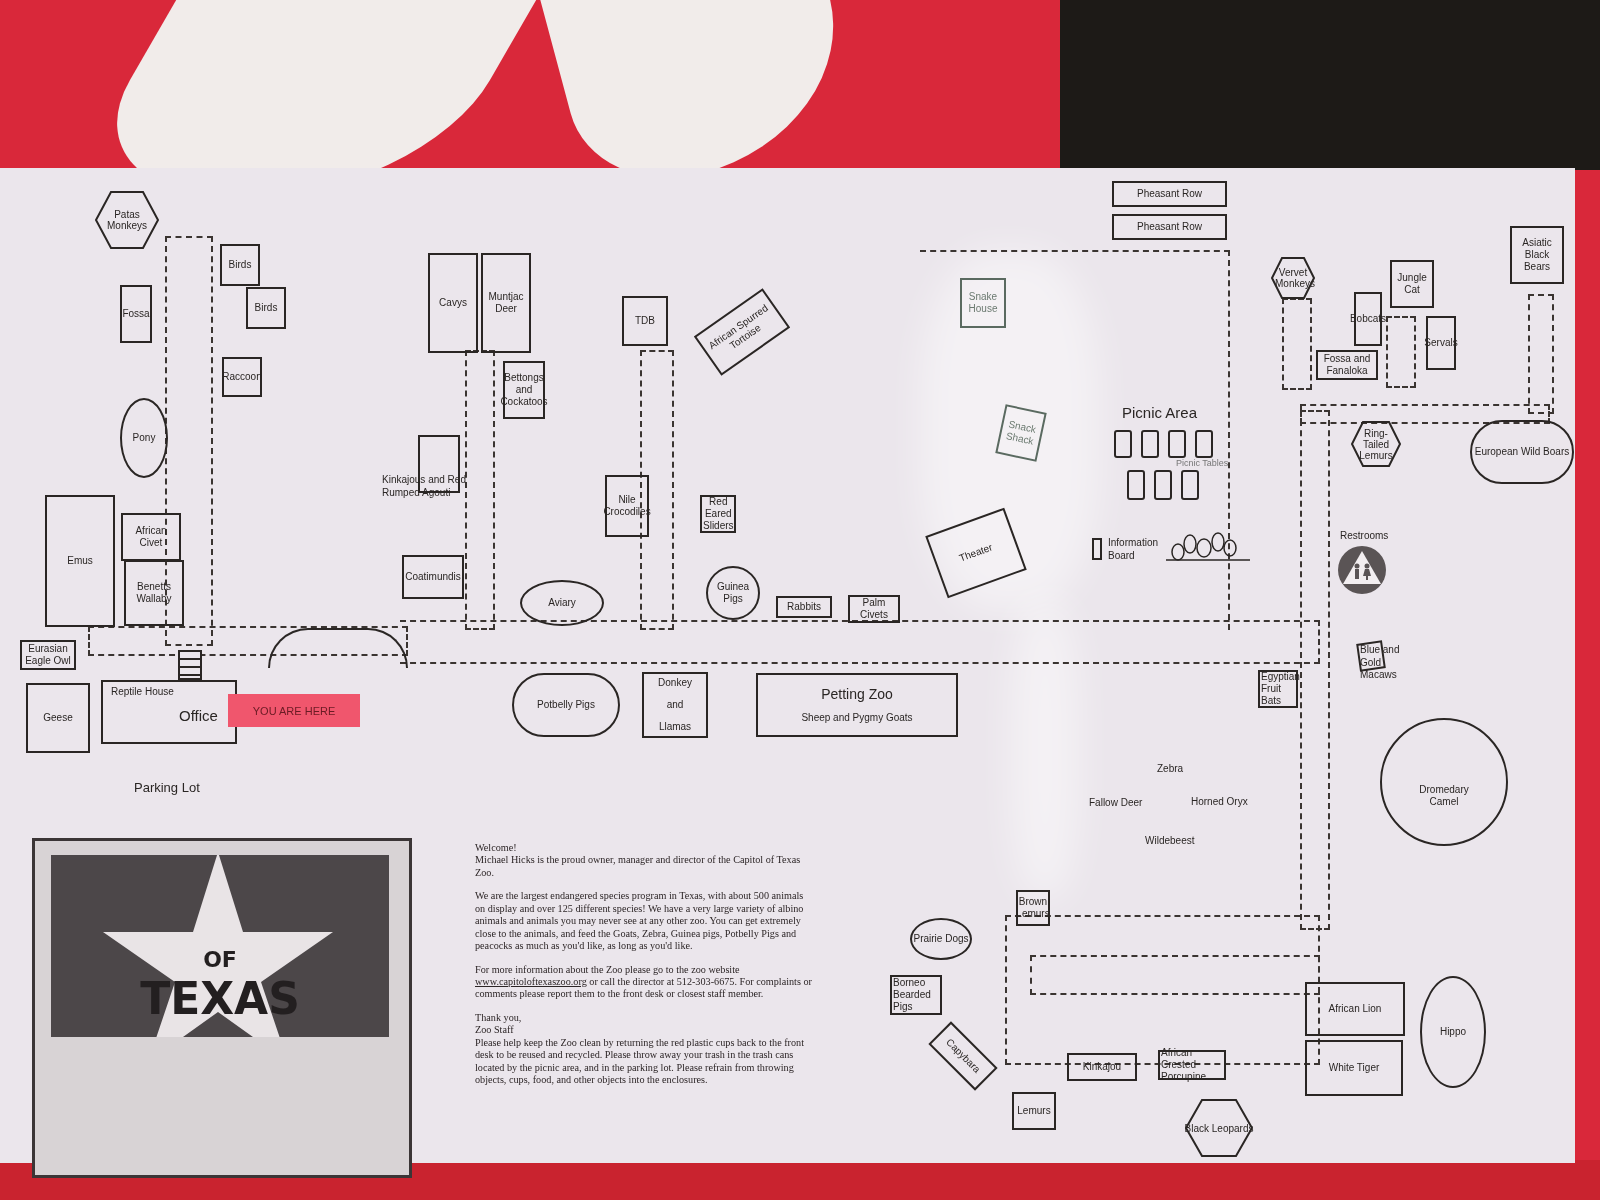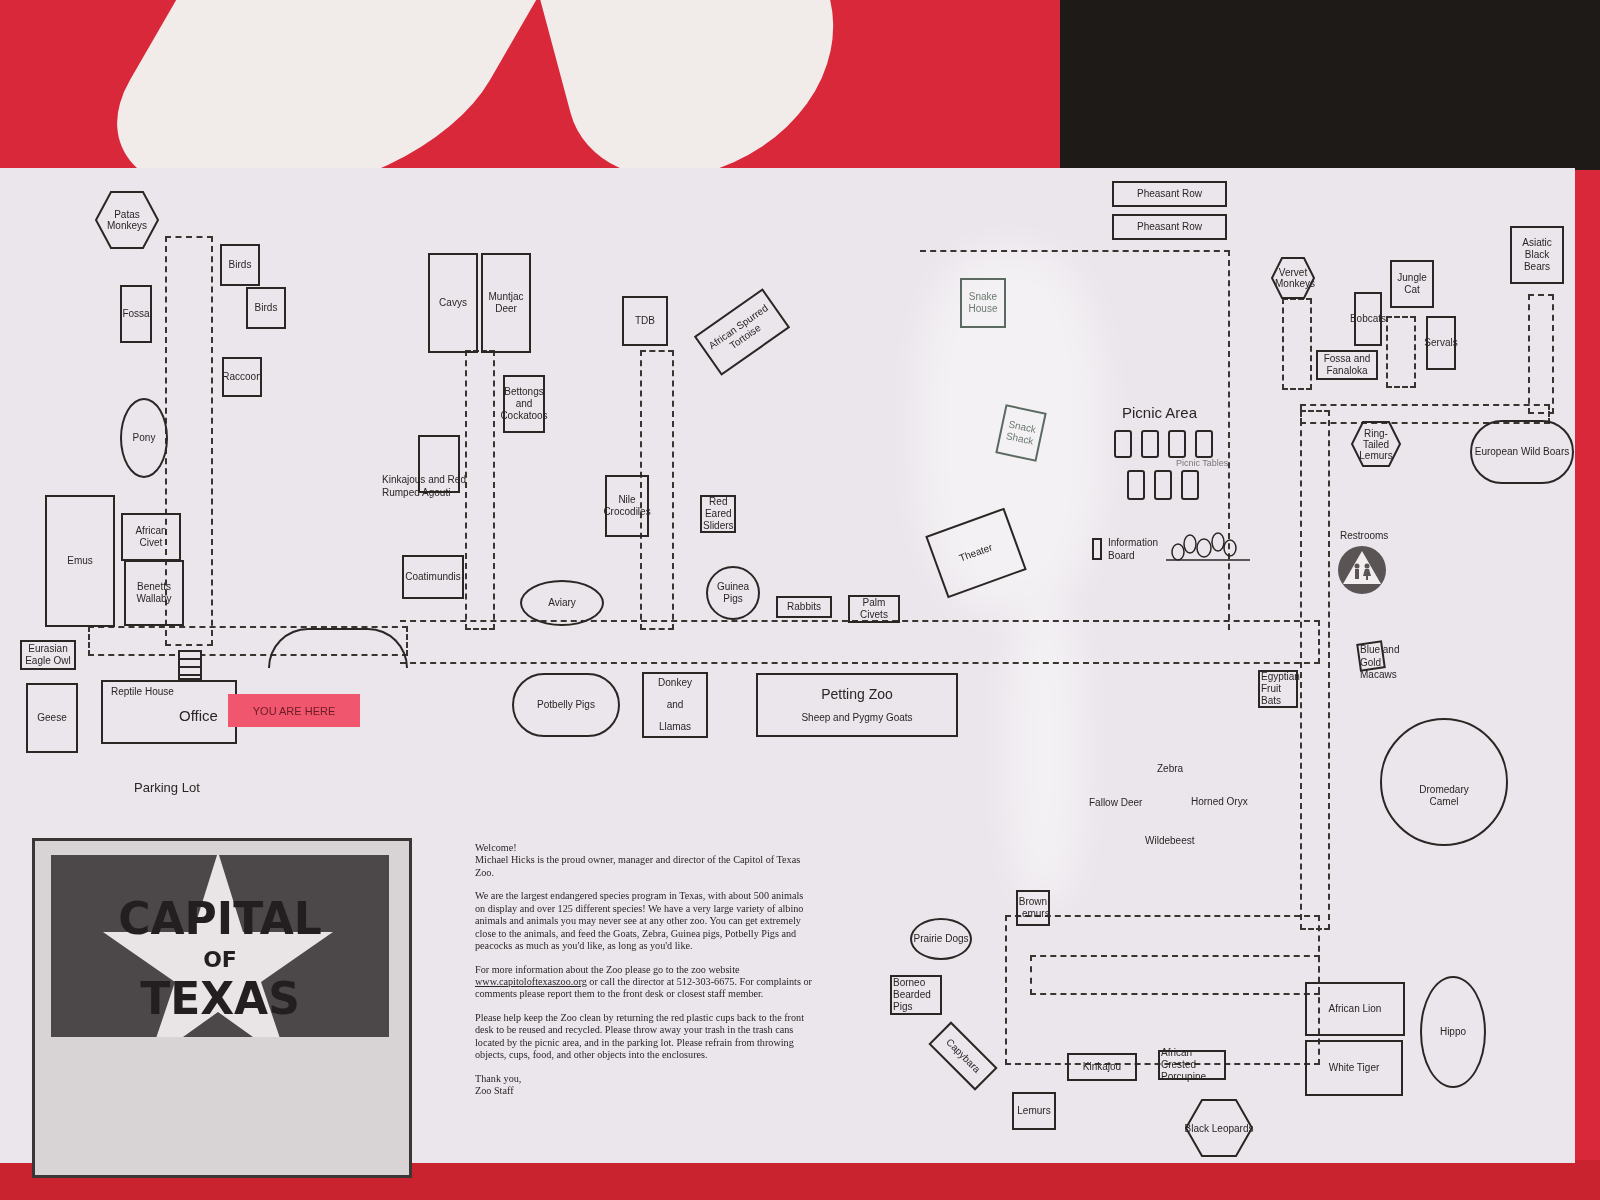--- a/index.html
+++ b/index.html
@@ -87,39 +87,39 @@
   </div>
 <div class="box" style="left:121px;top:513px;width:60px;height:48px;">
     <span>African Civet</span>
   </div>
 <div class="box" style="left:124px;top:560px;width:60px;height:66px;">
     <span>Benetts Wallaby</span>
   </div>
 <div class="box" style="left:20px;top:640px;width:56px;height:30px;justify-content:flex-start;align-items:flex-start;">
     <span>Eurasian Eagle Owl</span>
   </div>
-<div class="box" style="left:26px;top:683px;width:52px;height:70px;">
+<div class="box" style="left:26px;top:683px;width:64px;height:70px;">
     <span>Geese</span>
   </div>
 <div class="box" style="left:101px;top:680px;width:136px;height:64px;">
   <span class="label" style="left:8px;top:4px;">Reptile House</span>
   <span class="label big-label" style="left:76px;top:25px;">Office</span>
 </div>
 <div class="you-here">
     <span>YOU ARE HERE</span>
   </div>
 <div class="label" style="left:134px;top:780px;font-size:13px;">Parking Lot</div>
 
 <div class="box" style="left:428px;top:253px;width:50px;height:100px;">
     <span>Cavys</span>
   </div>
 <div class="box" style="left:481px;top:253px;width:50px;height:100px;">
     <span>Muntjac Deer</span>
   </div>
-<div class="box" style="left:503px;top:375px;width:42px;height:58px;">
+<div class="box" style="left:503px;top:361px;width:42px;height:58px;">
     <span>Bettongs and Cockatoos</span>
   </div>
 <div class="box" style="left:418px;top:435px;width:42px;height:58px;"></div>
 <div class="label" style="left:382px;top:450px;line-height:1.25;white-space:normal;width:95px;margin-top:24px;">Kinkajous and Red Rumped Agouti</div>
 <div class="box" style="left:402px;top:555px;width:62px;height:44px;">
     <span>Coatimundis</span>
   </div>
 <div class="box oval" style="left:520px;top:580px;width:84px;height:46px;">
     <span>Aviary</span>
   </div>
@@ -288,25 +288,24 @@
   </div>
 <div class="box oval" style="left:1420px;top:976px;width:66px;height:112px;">
     <span>Hippo</span>
   </div>
 
 <div class="logo">
   <div class="logo-top">
     <svg class="logo-star" width="250" height="200">
         <polygon points="125,5 150,85 240,85 168,135 195,215 125,165 55,215 82,135 10,85 100,85" fill="#e9e4e6"></polygon>
       </svg>
-    <div class="logo-text" style="top:38px;font-size:44px;">CAPITAL</div>
     <div class="logo-text" style="top:92px;font-size:22px;">OF</div>
     <div class="logo-text" style="top:118px;font-size:44px;">TEXAS</div>
   </div>
 </div>
 
 <div class="welcome">
   <p><span>Welcome!</span><br><span>Michael Hicks is the proud owner, manager and director of the Capitol of Texas Zoo.</span></p>
   <p>We are the largest endangered species program in Texas, with about 500 animals on display and over 125 different species! We have a very large variety of albino animals and animals you may never see at any other zoo. You can get extremely close to the animals, and feed the Goats, Zebra, Guinea pigs, Potbelly Pigs and peacocks as much as you'd like, as long as you'd like.</p>
   <p><span>For more information about the Zoo please go to the zoo website</span> <a>www.capitoloftexaszoo.org</a> <span>or call the director at 512-303-6675. For complaints or comments please report them to the front desk or closest staff member.</span></p>
+  <p style="margin:0;"><span>Thank you,</span><br><span>Zoo Staff</span></p>
   <p>Please help keep the Zoo clean by returning the red plastic cups back to the front desk to be reused and recycled. Please throw away your trash in the trash cans located by the picnic area, and in the parking lot. Please refrain from throwing objects, cups, food, and other objects into the enclosures.</p>
-  <p style="margin:0;"><span>Thank you,</span><br><span>Zoo Staff</span></p>
 </div>
 
 </body></html>

